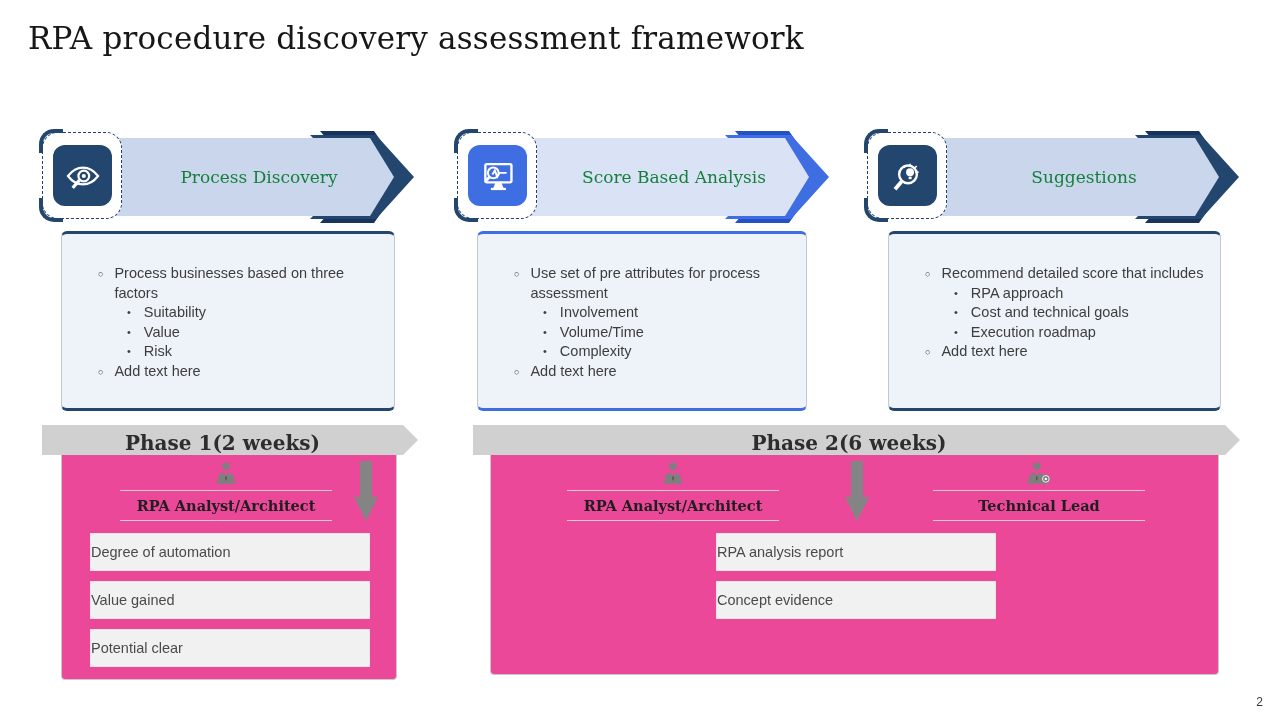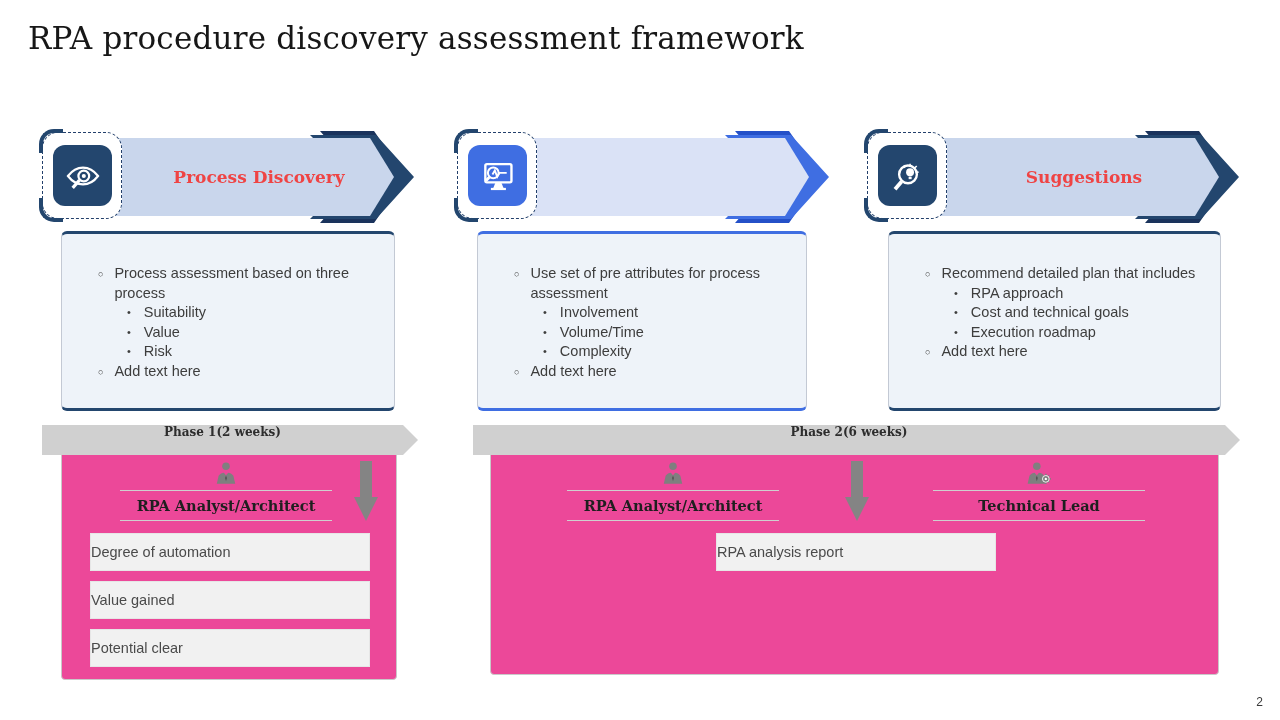--- a/index.html
+++ b/index.html
@@ -10,21 +10,21 @@
   .title{position:absolute;left:28px;top:20px;font-family:"DejaVu Serif",serif;
          font-size:31px;font-weight:400;color:#171717;letter-spacing:.2px;}
   .subtitle{position:absolute;left:28px;top:76px;width:1092px;font-size:11.5px;
             color:#575757;line-height:1.32;}
 
   
   .hdr{position:absolute;top:131px;width:398px;height:92px;}
   .hdr svg.hdr-shape{position:absolute;left:0;top:0;}
   .hdr-label{position:absolute;left:86px;top:0;width:262px;height:92px;display:flex;
              align-items:center;justify-content:center;font-family:"DejaVu Serif",serif;
-             font-weight:700;font-size:17px;color:#ef4444;}
+             font-weight:400;font-size:17px;color:#15803d;}
   .icon-wrap{position:absolute;left:0;top:1px;width:80px;height:87px;background:#fff;
              border:1.5px dashed #23406b;border-radius:16px;box-sizing:border-box;}
   .icon-wrap::before{content:"";position:absolute;width:20px;height:20px;left:-4px;top:-4px;
              border-top:4px solid var(--navy);border-left:4px solid var(--navy);
              border-top-left-radius:15px;}
   .icon-wrap::after{content:"";position:absolute;width:20px;height:20px;left:-4px;bottom:-4px;
              border-bottom:4px solid var(--navy);border-left:4px solid var(--navy);
              border-bottom-left-radius:15px;}
   .icon-sq{position:absolute;left:10px;top:12px;width:59px;height:61px;border-radius:12px;
            display:flex;align-items:center;justify-content:center;}
@@ -37,22 +37,22 @@
   .cbox.c1,.cbox.c3{border-top:3px solid var(--navy);border-bottom:3px solid var(--navy);}
   .cbox.c2{border-top:3px solid var(--blue);border-bottom:3px solid var(--blue);}
   .bullets{padding:30px 14px 0 36px;font-size:14.5px;color:#3d3d3d;line-height:19.5px;}
   .b1{display:flex;gap:11px;}
   .b1 .dot{font-size:9px;line-height:19.5px;transform:translateY(1px);color:#3d3d3d;}
   .b2{display:flex;gap:13px;margin-left:29px;}
   .b2 .dot{font-size:11px;line-height:19.5px;color:#3d3d3d;}
 
   
   .phase{position:absolute;top:425px;height:30px;background:var(--gray_bar);z-index:2;
-         display:flex;align-items:flex-start;justify-content:center;
-         font-family:"DejaVu Serif",serif;font-weight:700;font-size:12px;color:#2d2d2d;}
+         display:flex;align-items:flex-end;justify-content:center;
+         font-family:"DejaVu Serif",serif;font-weight:700;font-size:20px;color:#2d2d2d;}
   .phase::after{content:"";position:absolute;left:100%;top:0;width:0;height:0;
          border-top:15px solid transparent;border-bottom:15px solid transparent;
          border-left:15px solid var(--gray_bar);}
 
   
   .cont{position:absolute;top:450px;background:#ec4899;border:1px solid #c9c9c9;border-radius:4px;
         box-sizing:border-box;z-index:1;}
   .role{position:absolute;top:10px;width:212px;text-align:center;}
   .role .ricon{display:block;margin:0 auto;}
   .rline{height:1px;background:#cfcfcf;margin:3px 0;}
@@ -105,20 +105,21 @@
         <svg viewBox="0 0 24 24" width="38" height="38">
           <rect x="4" y="4.5" width="16.5" height="11.5" rx="1" fill="none" stroke="#fff" stroke-width="1.5"></rect>
           <polyline points="8.5,11 10,8.5 11.5,12.5 13,10 17.5,10" fill="none" stroke="#fff" stroke-width="1.2"></polyline>
           <circle cx="9" cy="10" r="3.4" fill="none" stroke="#fff" stroke-width="1.3"></circle>
           <line x1="6.6" y1="12.6" x2="4.4" y2="15" stroke="#fff" stroke-width="1.8"></line>
           <polygon points="10.5,16 14,16 15.5,19.5 9,19.5" fill="#fff"></polygon>
           <line x1="7.5" y1="20.2" x2="17" y2="20.2" stroke="#fff" stroke-width="1.4"></line>
         </svg>
       </div>
     </div>
+    <div class="hdr-label">Score Based Analysis</div>
   </div>
 
   <div class="hdr c3" style="left:867px">
     <svg class="hdr-shape" width="398" height="92" viewBox="0 0 398 92">
       <polygon points="278,0 332,0 364,46 332,92 278,92 318,46" style="fill:var(--navy_dark)"></polygon>
       <polygon points="268,4 334,4 372,46 334,88 268,88 310,46" style="fill:var(--navy)"></polygon>
       <polygon points="16,7 328,7 352,46 328,85 16,85" style="fill:var(--banner_light)"></polygon>
     </svg>
     <div class="icon-wrap">
       <div class="icon-sq">
@@ -136,21 +137,21 @@
         </svg>
       </div>
     </div>
     <div class="hdr-label">Suggestions</div>
   </div>
 
   <div class="cbox c1" style="left:61px;width:334px">
     <div class="bullets">
       <div class="b1">
           <span class="dot">○</span>
-          <span>Process assessment based on three process</span>
+          <span>Process businesses based on three factors</span>
         </div>
       <div class="b2">
           <span class="dot">•</span>
           <span>Suitability</span>
         </div>
       <div class="b2">
           <span class="dot">•</span>
           <span>Value</span>
         </div>
       <div class="b2">
@@ -186,21 +187,21 @@
           <span class="dot">○</span>
           <span>Add text here</span>
         </div>
     </div>
   </div>
 
   <div class="cbox c3" style="left:888px;width:333px">
     <div class="bullets">
       <div class="b1">
           <span class="dot">○</span>
-          <span>Recommend detailed plan that includes</span>
+          <span>Recommend detailed score that includes</span>
         </div>
       <div class="b2">
           <span class="dot">•</span>
           <span>RPA approach</span>
         </div>
       <div class="b2">
           <span class="dot">•</span>
           <span>Cost and technical goals</span>
         </div>
       <div class="b2">
@@ -284,17 +285,20 @@
           <circle r="1.1" fill="#fff"></circle>
         </g>
       </svg>
       <div class="rline"></div>
       <div class="rname">Technical Lead</div>
       <div class="rline"></div>
     </div>
     <div class="dbox" style="left:225px;top:82px">
         <span>RPA analysis report</span>
       </div>
+    <div class="dbox" style="left:225px;top:130px">
+        <span>Concept evidence</span>
+      </div>
   </div>
 
   <div class="pagenum">2</div>
 
 </div>
 
 </body></html>

